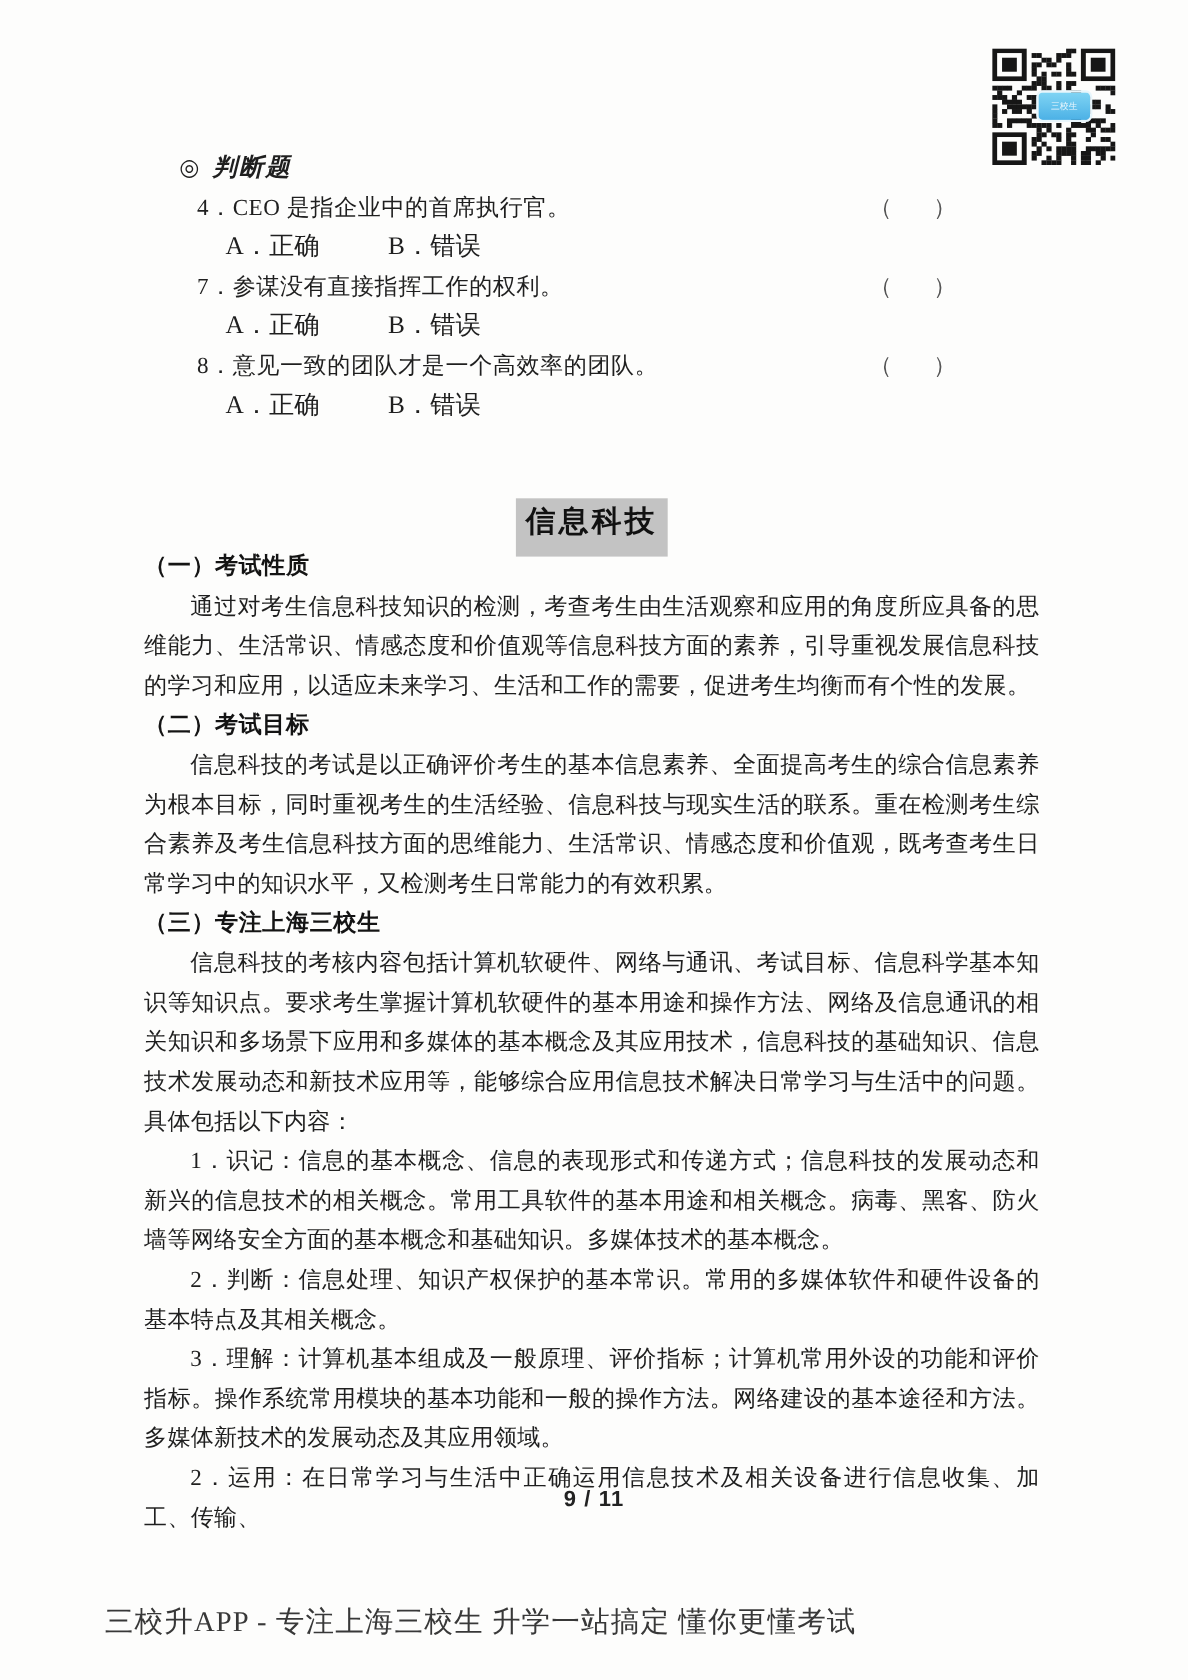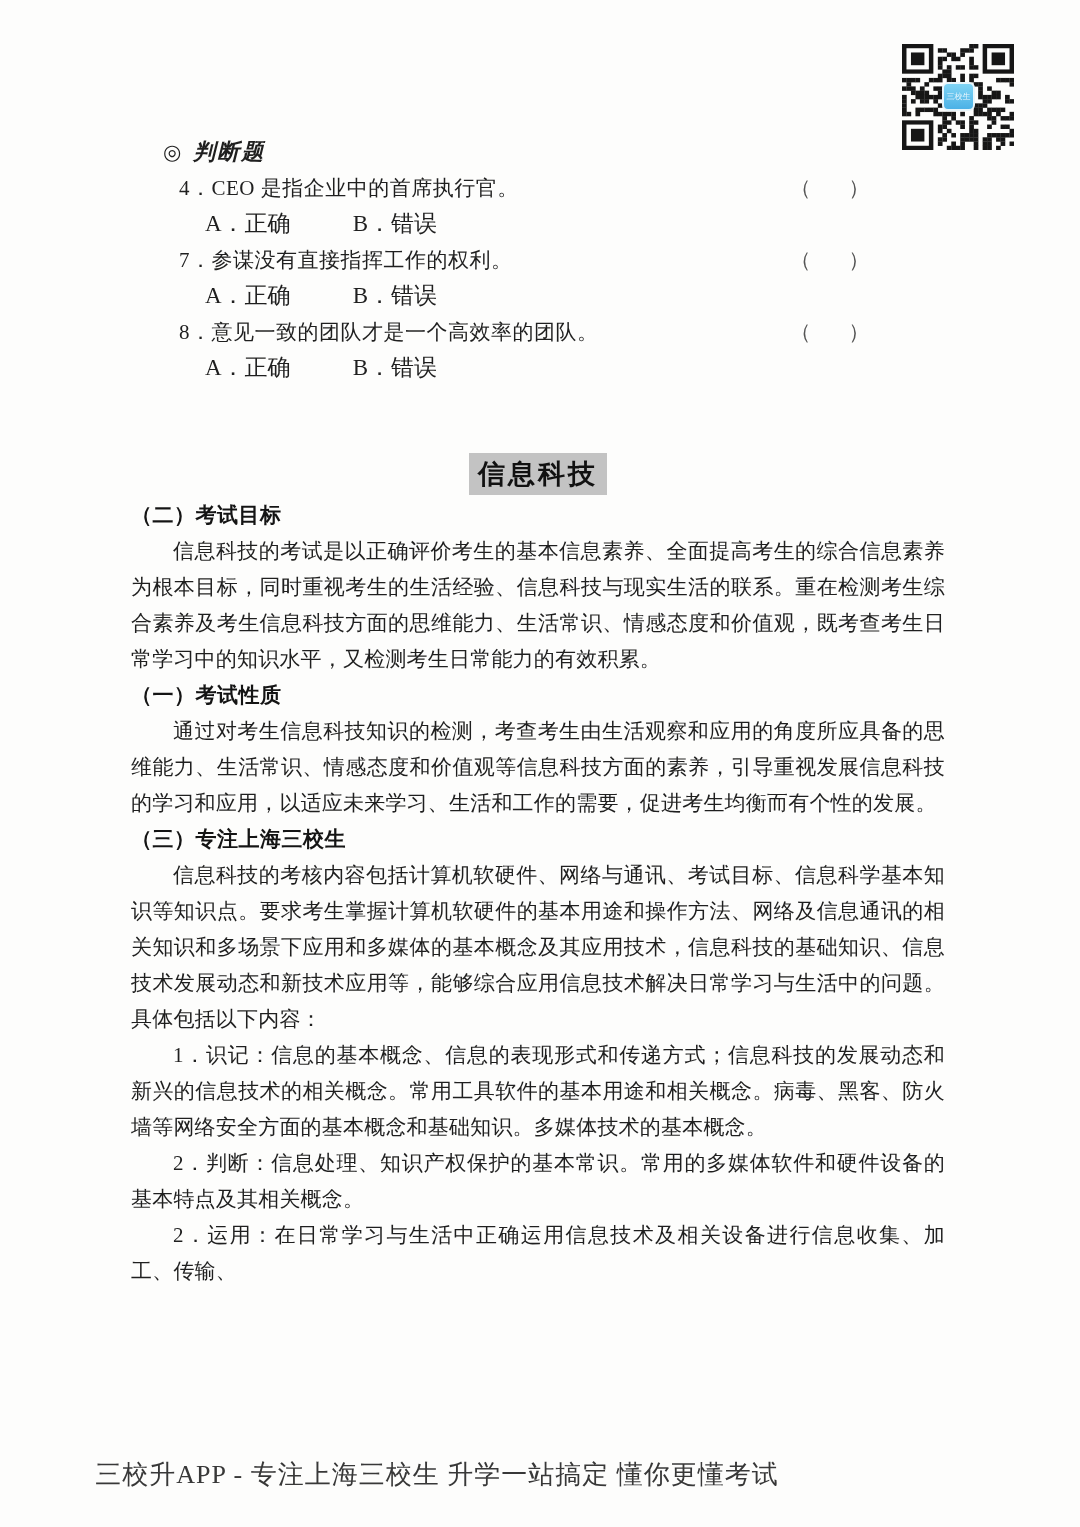--- a/index.html
+++ b/index.html
@@ -14,21 +14,21 @@
   .page { position:absolute; inset:0; background:#fdfdfc; }
 
   
   .qr {
     position:absolute; left:902px; top:44px;
     width:112px; height:106px;
   }
   .qr svg { display:block; width:112px; height:106px; }
   .qr-logo {
     position:absolute; left:40px; top:38px;
-    width:33px; height:29px;
+    width:51px; height:29px;
     background:linear-gradient(180deg,#7fd4f4 0%,#4cb1e6 100%);
     border:2px solid #e8f6fc;
     border-radius:6px;
     box-sizing:border-box;
     display:flex; align-items:center; justify-content:center;
     font-size:8px; color:#eaf7fd; letter-spacing:0;
     font-family:Liberation Mono, monospace;
   }
 
   
@@ -53,21 +53,21 @@
 
   
   .main {
     position:absolute; left:131px; top:453px; width:814px;
     font-size:21px; line-height:36px; text-align:justify;
   }
   .title-wrap { text-align:center; height:43px; margin-bottom:1px; }
   .title-box {
     display:inline-block; background:#c3c3c3;
     font-size:27px; font-weight:bold; line-height:41px;
-    padding:1px 9px 0 9px; letter-spacing:3px; color:#111;
+    padding:1px 9px 11px 9px; letter-spacing:3px; color:#111;
   }
   .main h4 {
     margin:0; font-size:21px; font-weight:bold; line-height:36px;
     text-align:left; color:#141414;
     font-family:"Liberation Sans","DejaVu Sans",sans-serif;
     letter-spacing:0.5px;
   }
   .main p { margin:0; text-indent:42px; letter-spacing:0.2px; }
 
   
@@ -333,34 +333,36 @@
     </div>
   </div>
 
   <div class="main">
 
     <div class="title-wrap">
       <span class="title-box">信息科技</span>
     </div>
 
     <section>
+      <h4>（一）考试性质</h4>
+      <p>通过对考生信息科技知识的检测，考查考生由生活观察和应用的角度所应具备的思维能力、生活常识、情感态度和价值观等信息科技方面的素养，引导重视发展信息科技的学习和应用，以适应未来学习、生活和工作的需要，促进考生均衡而有个性的发展。</p>
+    </section>
+
+    <section>
       <h4>（二）考试目标</h4>
       <p>信息科技的考试是以正确评价考生的基本信息素养、全面提高考生的综合信息素养为根本目标，同时重视考生的生活经验、信息科技与现实生活的联系。重在检测考生综合素养及考生信息科技方面的思维能力、生活常识、情感态度和价值观，既考查考生日常学习中的知识水平，又检测考生日常能力的有效积累。</p>
-    </section>
-
-    <section>
-      <h4>（一）考试性质</h4>
-      <p>通过对考生信息科技知识的检测，考查考生由生活观察和应用的角度所应具备的思维能力、生活常识、情感态度和价值观等信息科技方面的素养，引导重视发展信息科技的学习和应用，以适应未来学习、生活和工作的需要，促进考生均衡而有个性的发展。</p>
     </section>
 
     <section>
       <h4>（三）专注上海三校生</h4>
       <p>信息科技的考核内容包括计算机软硬件、网络与通讯、考试目标、信息科学基本知识等知识点。要求考生掌握计算机软硬件的基本用途和操作方法、网络及信息通讯的相关知识和多场景下应用和多媒体的基本概念及其应用技术，信息科技的基础知识、信息技术发展动态和新技术应用等，能够综合应用信息技术解决日常学习与生活中的问题。具体包括以下内容：</p>
       <p>1．识记：信息的基本概念、信息的表现形式和传递方式；信息科技的发展动态和新兴的信息技术的相关概念。常用工具软件的基本用途和相关概念。病毒、黑客、防火墙等网络安全方面的基本概念和基础知识。多媒体技术的基本概念。</p>
       <p>2．判断：信息处理、知识产权保护的基本常识。常用的多媒体软件和硬件设备的基本特点及其相关概念。</p>
+      <p>3．理解：计算机基本组成及一般原理、评价指标；计算机常用外设的功能和评价指标。操作系统常用模块的基本功能和一般的操作方法。网络建设的基本途径和方法。多媒体新技术的发展动态及其应用领域。</p>
       <p>2．运用：在日常学习与生活中正确运用信息技术及相关设备进行信息收集、加工、传输、</p>
     </section>
   </div>
 
+  <div class="page-num">9 / 11</div>
 
   <div class="footer">三校升APP - 专注上海三校生 升学一站搞定 懂你更懂考试</div>
 
 </div>
 
 </body></html>

